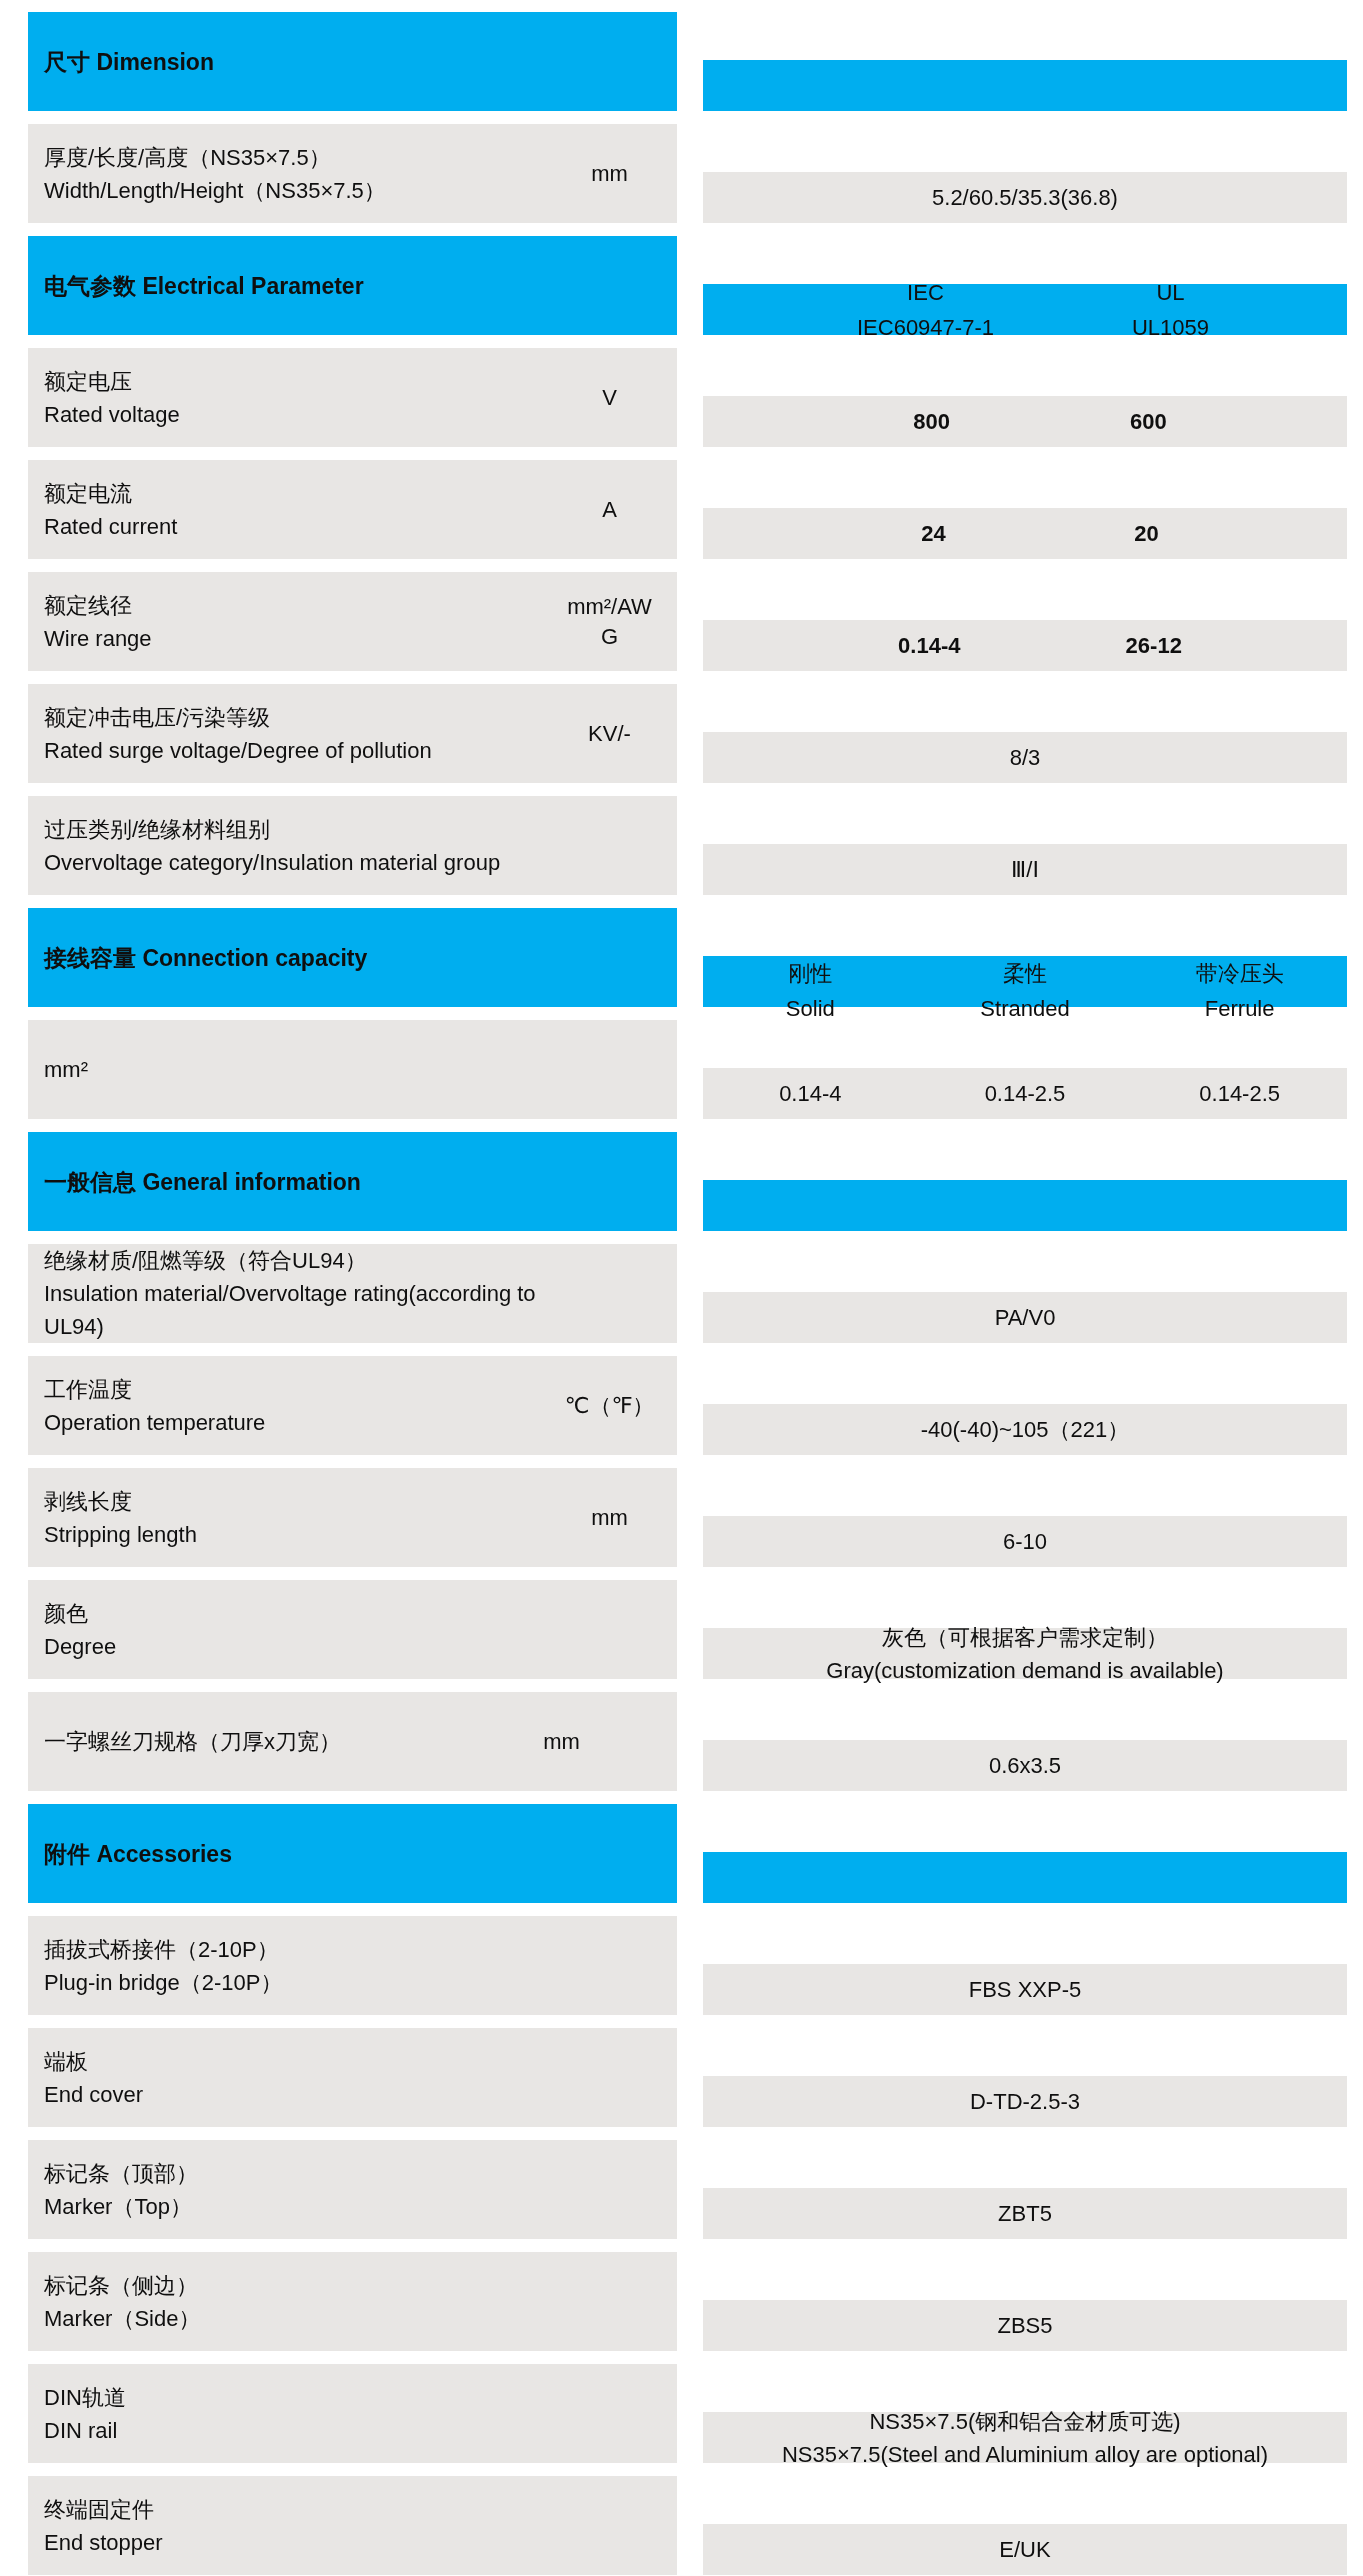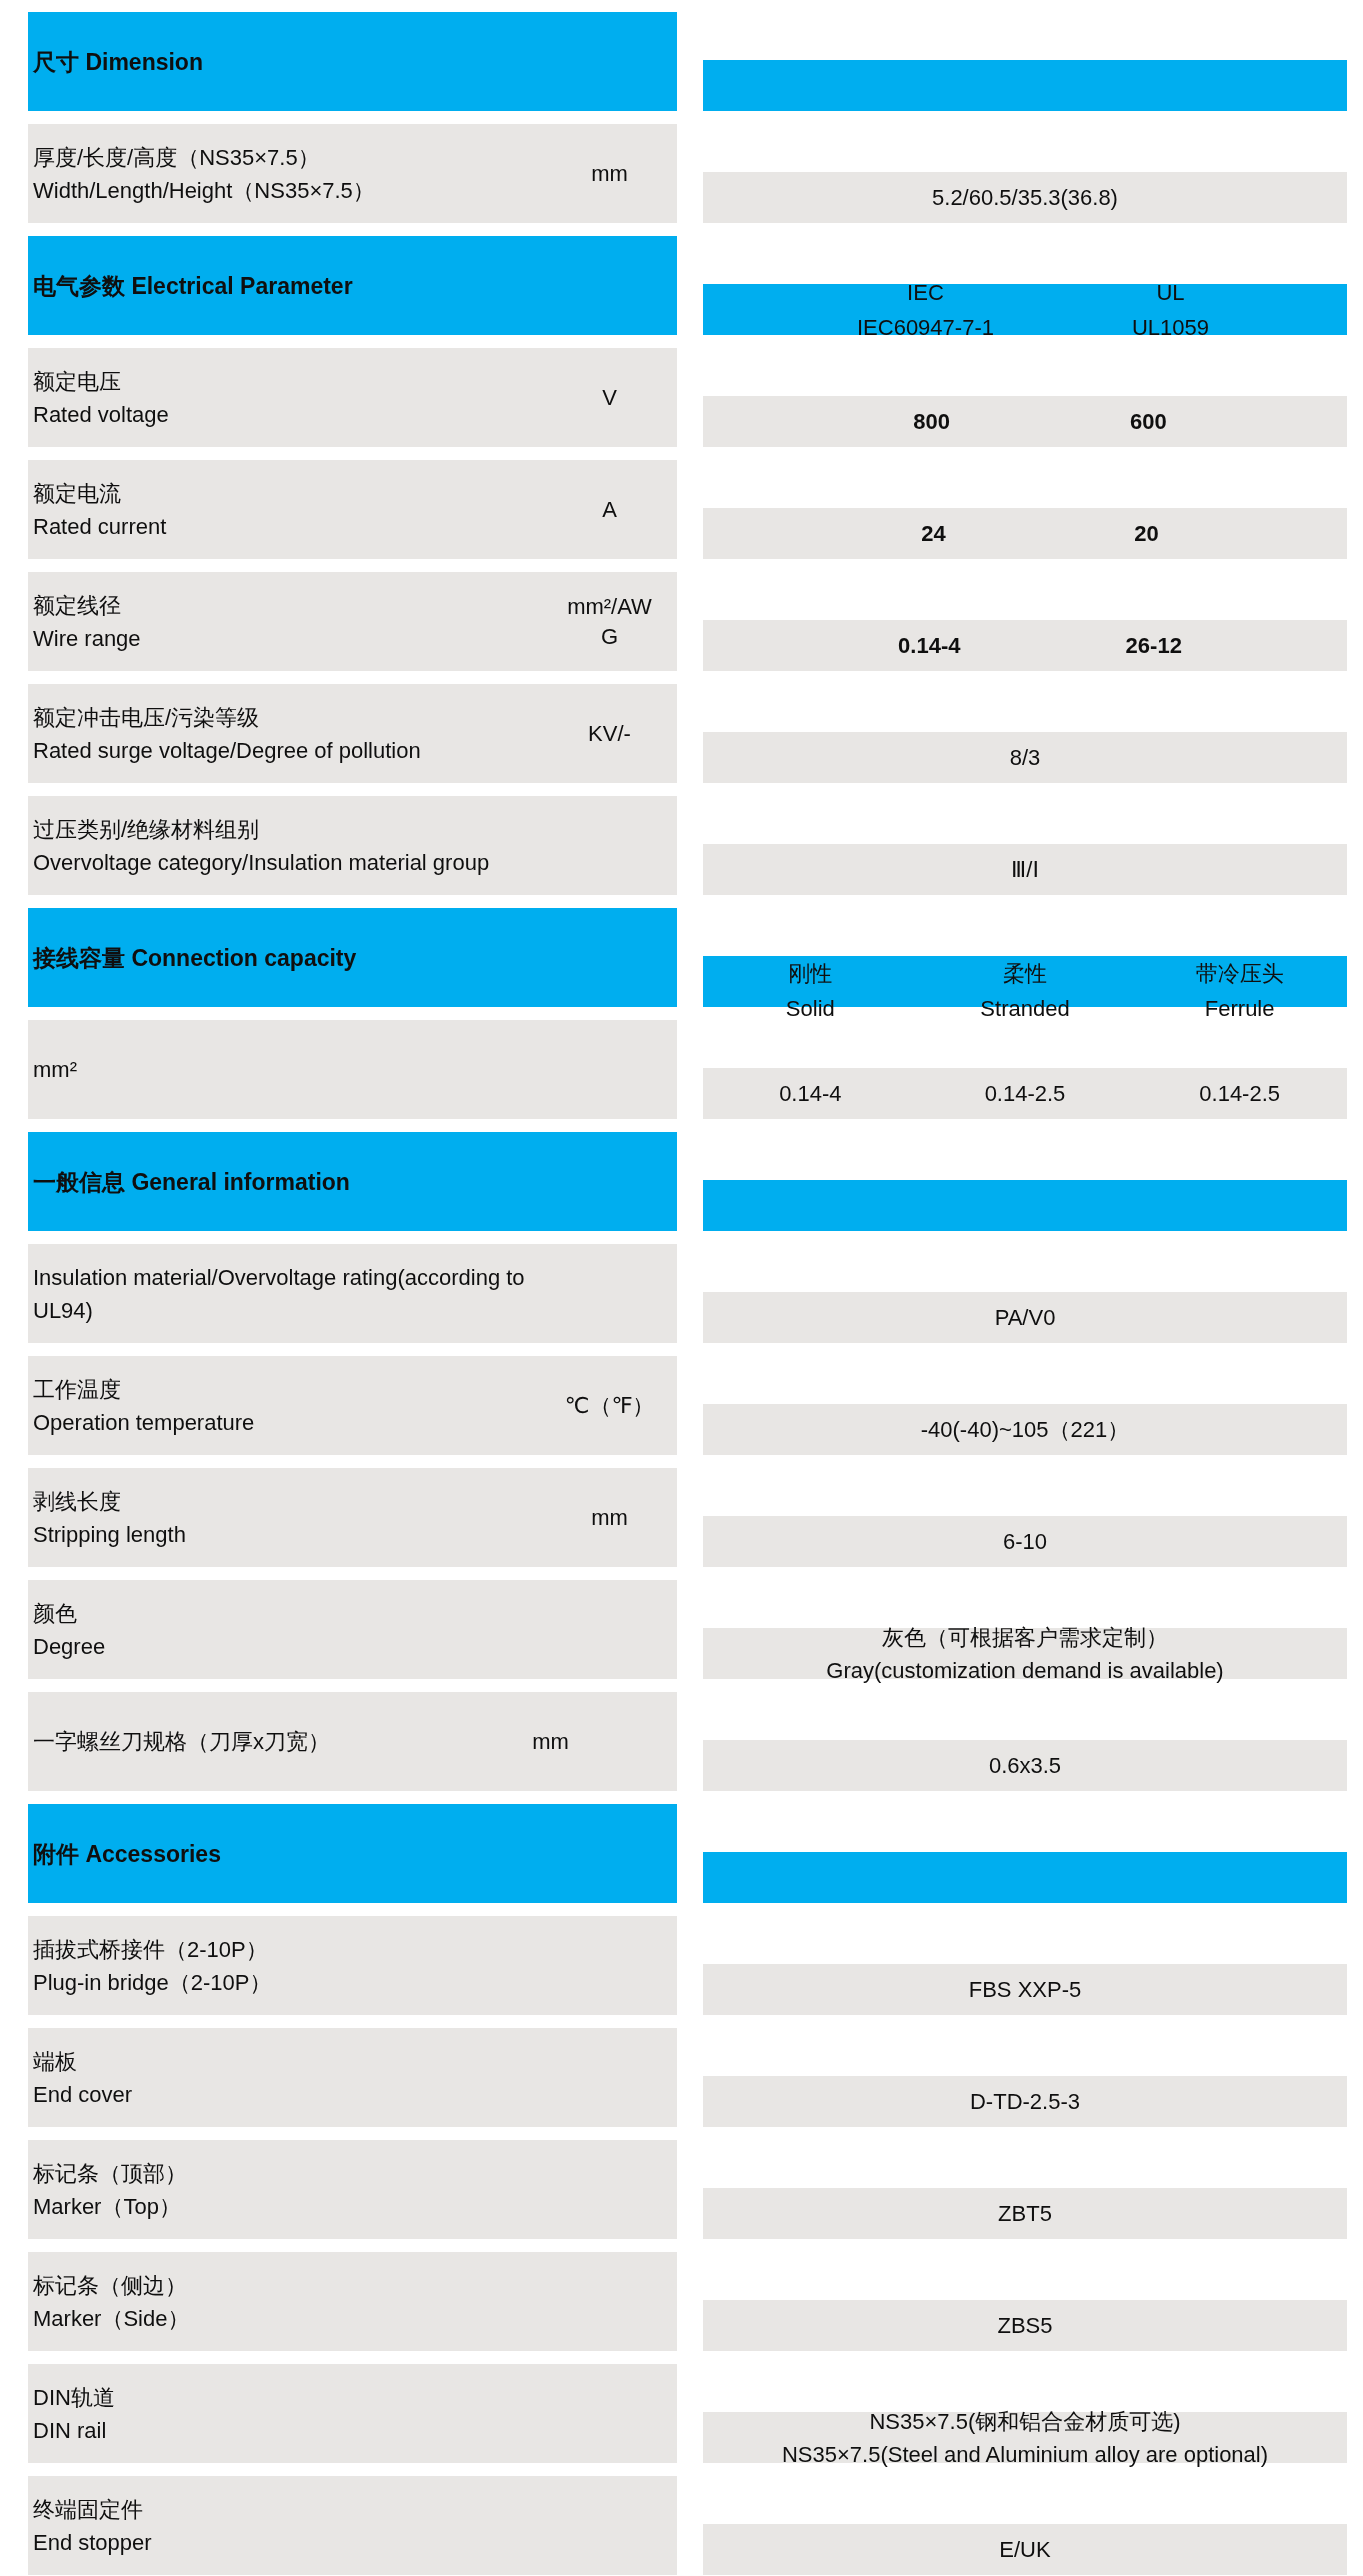--- a/index.html
+++ b/index.html
@@ -6,21 +6,21 @@
   body{
     width:1363px;height:2576px;background:#ffffff;position:relative;
     font-family:"Liberation Sans","DejaVu Sans",sans-serif;color:#0f0f0f;
     -webkit-font-smoothing:antialiased;
   }
   .spec-table{
     position:absolute;left:28px;top:12px;width:1319px;
     display:flex;flex-direction:column;gap:13px;
   }
   .row{display:flex;gap:26px;height:99px;}
-  .cl{width:649px;display:flex;align-items:center;box-sizing:border-box;padding:0 8px 0 5px;}
+  .cl{width:649px;display:flex;align-items:center;box-sizing:border-box;padding:0 8px 0 16px;}
   .cr{flex:1;display:flex;align-items:center;justify-content:center;box-sizing:border-box;margin-top:48px;}
   .bg-c{background:#00AEEF;}
   .bg-g{background:#E8E6E4;}
   .title{font-weight:700;font-size:23px;line-height:28px;}
   .label{flex:1;font-size:22px;line-height:33px;}
   .label .zh{white-space:nowrap;}
   .unit{
     width:119px;box-sizing:border-box;padding:0 9px;text-align:center;
     font-size:22px;line-height:30px;overflow-wrap:anywhere;flex:0 0 auto;
   }
@@ -178,20 +178,21 @@
   <div class="row">
     <div class="cl bg-c">
       <span class="title">一般信息 General information</span>
     </div>
     <div class="cr bg-c"></div>
   </div>
 
   <div class="row">
     <div class="cl bg-g">
       <div class="label maxw-insulation">
+        <div class="zh">绝缘材质/阻燃等级（符合UL94）</div>
         <div class="en">Insulation material/Overvoltage rating(according to UL94)</div>
       </div>
     </div>
     <div class="cr bg-g vals1">
       <div class="val">PA/V0</div>
     </div>
   </div>
 
   <div class="row">
     <div class="cl bg-g">

